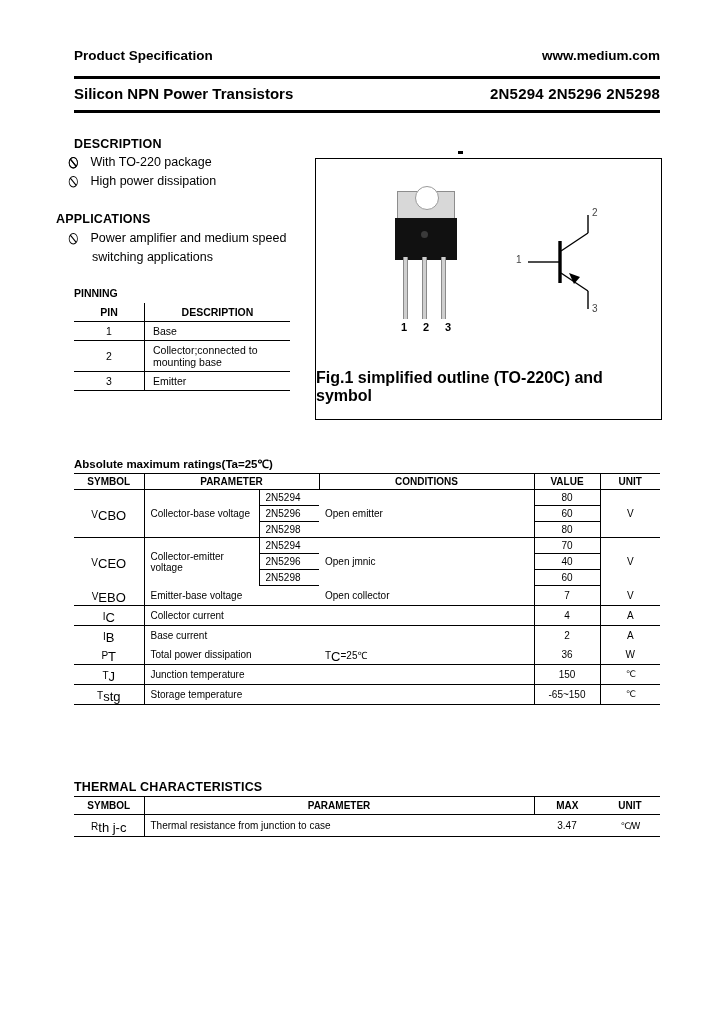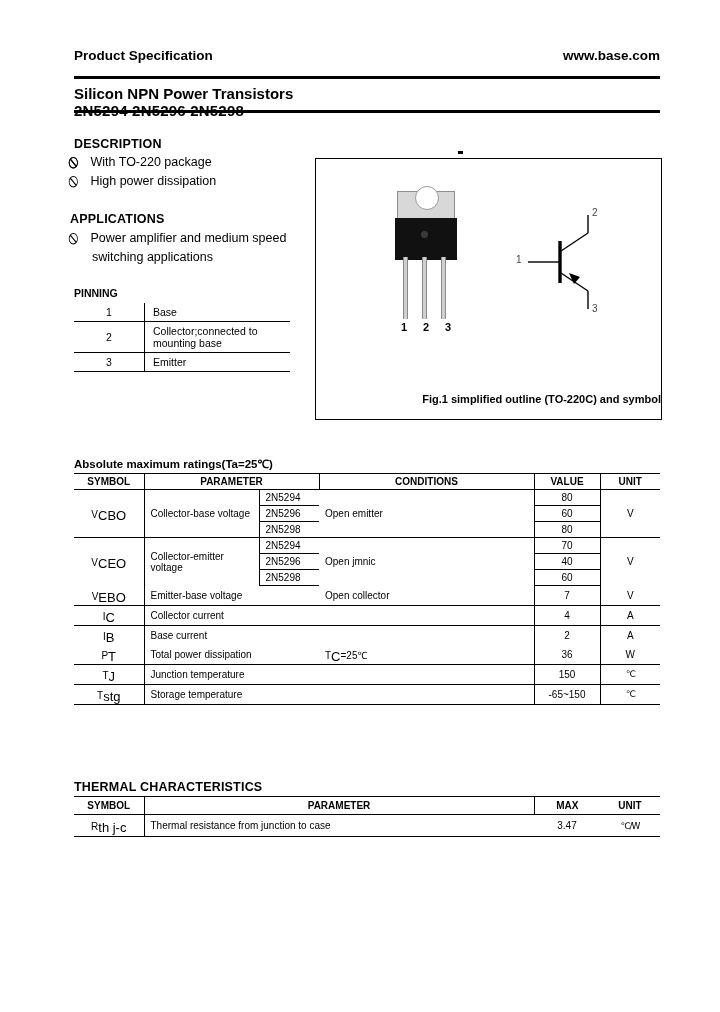--- a/index.html
+++ b/index.html
@@ -46,21 +46,20 @@
 
   .hdr-title {
     position: absolute;
     left: 74px; top: 85px;
     width: 586px;
     display: flex;
     justify-content: space-between;
     align-items: flex-start;
     font-size: 15px;
     font-weight: bold;
-    flex-direction: column;
   }
   .hdr-title .parts { letter-spacing: .2px; }
 
   
   .sec-head {
     position: absolute;
     font-size: 12.5px;
     font-weight: bold;
     letter-spacing: .2px;
   }
@@ -121,22 +120,22 @@
   .fig-artifact {
     position: absolute;
     left: 458px; top: 151px;
     width: 5px; height: 3px;
     background: #000;
   }
   .fig-caption {
     position: absolute;
     left: 0; right: 0;
     bottom: 14px;
-    text-align: right;
-    font-size: 11px;
+    text-align: left;
+    font-size: 16px;
     font-weight: bold;
   }
   
   .pkg {
     position: absolute;
     left: 73px; top: 32px;
     width: 74px; height: 128px;
   }
   .pkg .tab {
     position: absolute;
@@ -261,51 +260,55 @@
   .logo .b { color: #0000ee; }
   .logo .r { color: #ee0000; }
 </style>
 </head>
 <body>
 
 <div class="page">
 
   <div class="hdr-top">
     <span>Product Specification</span>
-    <span>www.base.com</span>
+    <span>www.medium.com</span>
   </div>
   <div class="rule-thick rule-1"></div>
   <div class="hdr-title">
     <span>Silicon NPN Power Transistors</span>
     <span class="parts">2N5294 2N5296 2N5298</span>
   </div>
   <div class="rule-thick rule-2"></div>
 
   <div class="sec-head" style="left:74px; top:137px;">DESCRIPTION</div>
 
   <div class="bullet-line" style="left:74px; top:155px;">
     <span class="bullet-glyph">⃠⃠</span>
     <span>With TO-220 package</span>
   </div>
   <div class="bullet-line" style="left:74px; top:174px;">
     <span class="bullet-glyph">⃠</span>
     <span>High power dissipation</span>
   </div>
 
-  <div class="sec-head" style="left:70px; top:212px;">APPLICATIONS</div>
+  <div class="sec-head" style="left:56px; top:212px;">APPLICATIONS</div>
 
   <div class="bullet-line" style="left:74px; top:231px;">
     <span class="bullet-glyph">⃠</span>
     <span>Power amplifier and medium speed</span>
   </div>
   <div class="bullet-line" style="left:92px; top:250px;">switching applications</div>
 
   <div class="pin-label">PINNING</div>
   <table class="pin">
     <tbody>
+        <tr>
+      <th class="cpin">PIN</th>
+      <th>DESCRIPTION</th>
+    </tr>
     <tr class="line">
       <td class="cpin">1</td>
       <td class="cdesc">Base</td>
     </tr>
     <tr class="line">
       <td class="cpin">2</td>
       <td class="cdesc">Collector;connected to mounting base</td>
     </tr>
     <tr class="line">
       <td class="cpin">3</td>

